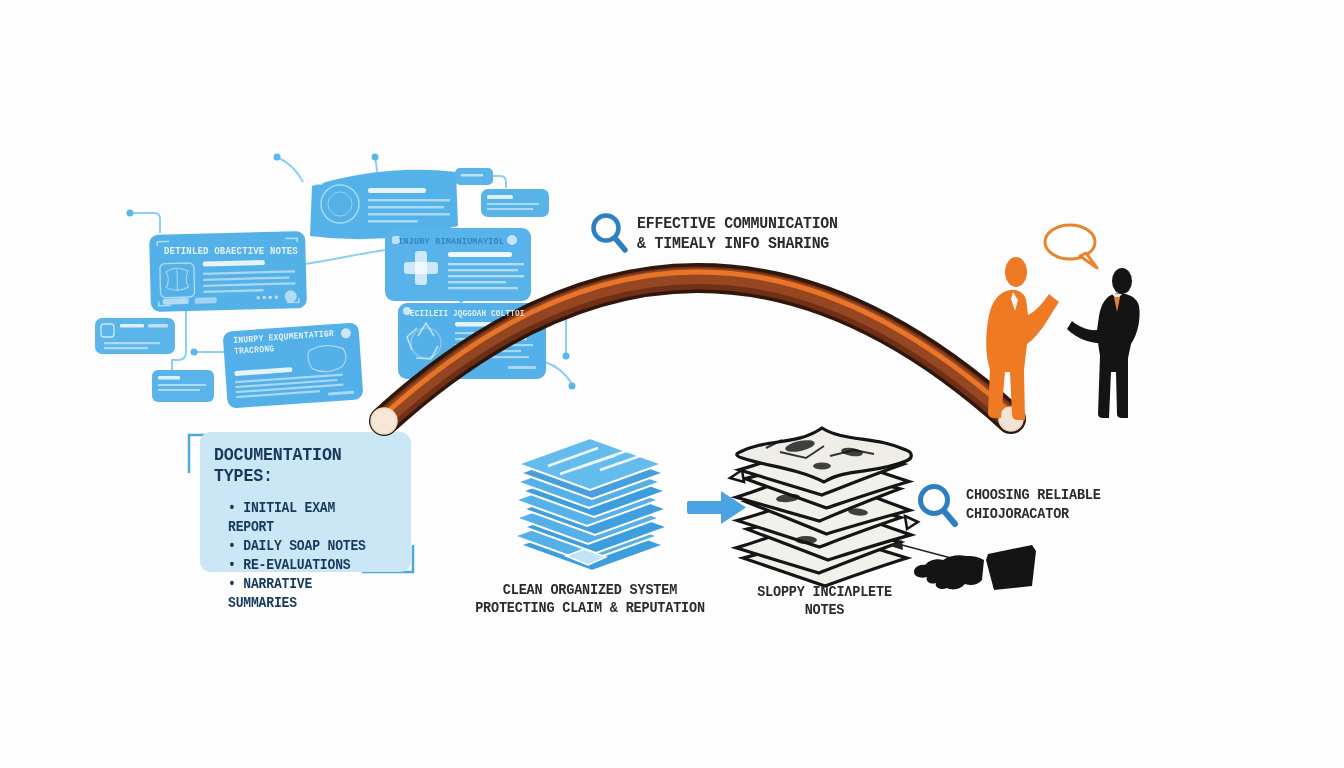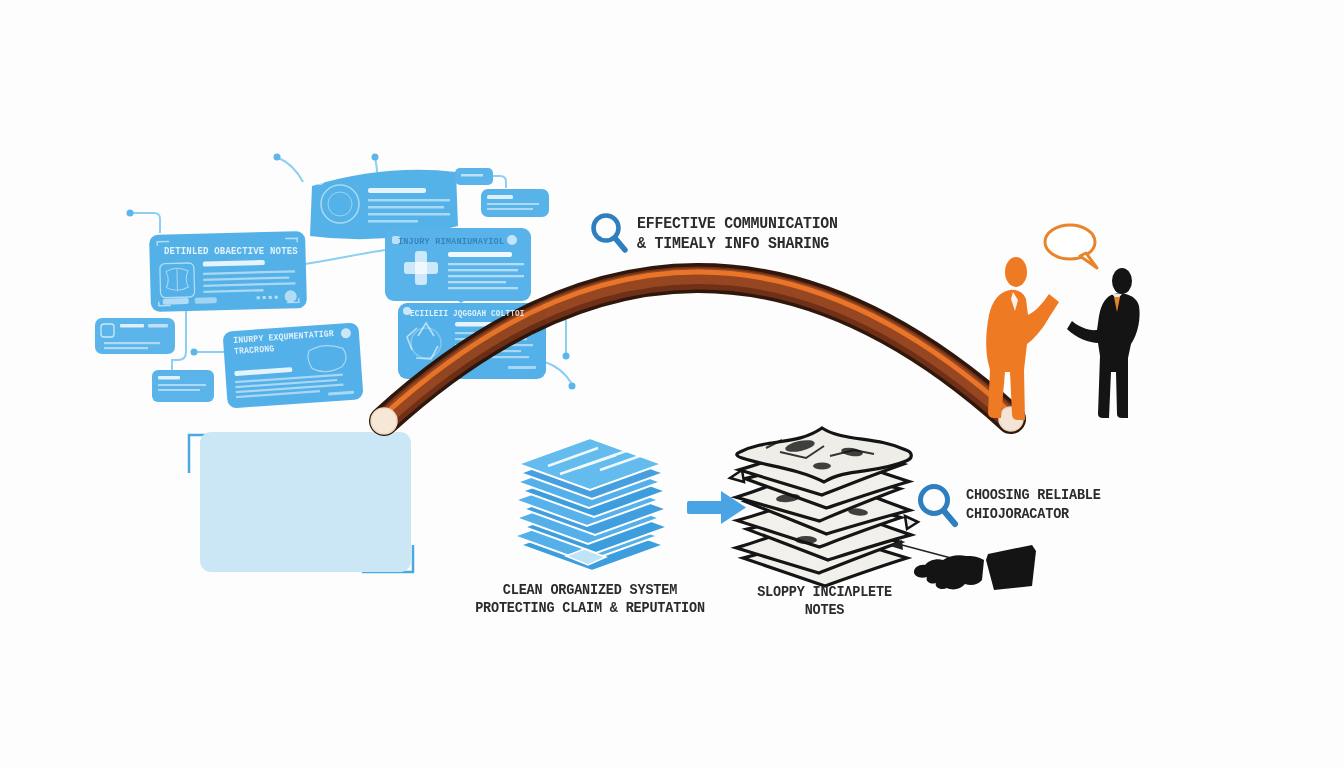--- a/index.html
+++ b/index.html
@@ -289,20 +289,29 @@
   </div>
 
   <div class="abs card-title ct-light cond" style="left:164px;top:246px;width:150px;font-size:10px;">DETINLED OBAECTIVE NOTES</div>
 
   <div class="abs card-title ct-light cond" style="left:233px;top:336px;width:120px;font-size:9px;line-height:11px;transform:rotate(-4deg) scaleX(0.9);">INURPY EXQUMENTATIGR TRACRONG</div>
 
   <div class="abs card-title ct-dark cond" style="left:398px;top:236px;width:140px;font-size:9.5px;">INJURY RIMANIUMAYIOL</div>
 
   <div class="abs card-title ct-light cond" style="left:410px;top:309px;width:130px;font-size:8.5px;">ECIILEII JQGGOAH COLTTOI</div>
 
+  <div class="abs" style="left:214px;top:445px;width:190px;">
+    <div class="doc-title cond">DOCUMENTATION TYPES:</div>
+    <ul class="doc-list cond" style="margin:12px 0 0 14px;">
+      <li>INITIAL EXAM REPORT</li>
+      <li>DAILY SOAP NOTES</li>
+      <li>RE-EVALUATIONS</li>
+      <li>NARRATIVE SUMMARIES</li>
+    </ul>
+  </div>
 
   <div class="abs h-dark stack-label condc" style="left:460px;top:582px;width:260px;">
     <div>CLEAN ORGANIZED SYSTEM</div>
     <div>PROTECTING CLAIM &amp; REPUTATION</div>
   </div>
 
   <div class="abs h-dark stack-label condc" style="left:742px;top:584px;width:165px;">
     <div>SLOPPY INCIΛPLETE</div>
     <div>NOTES</div>
   </div>

